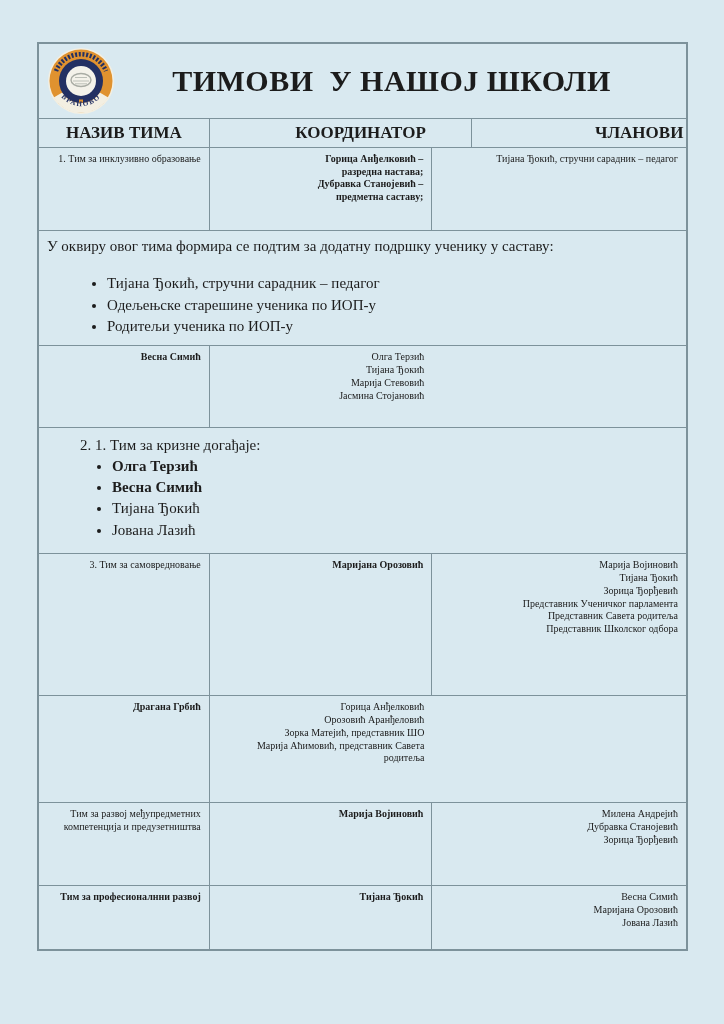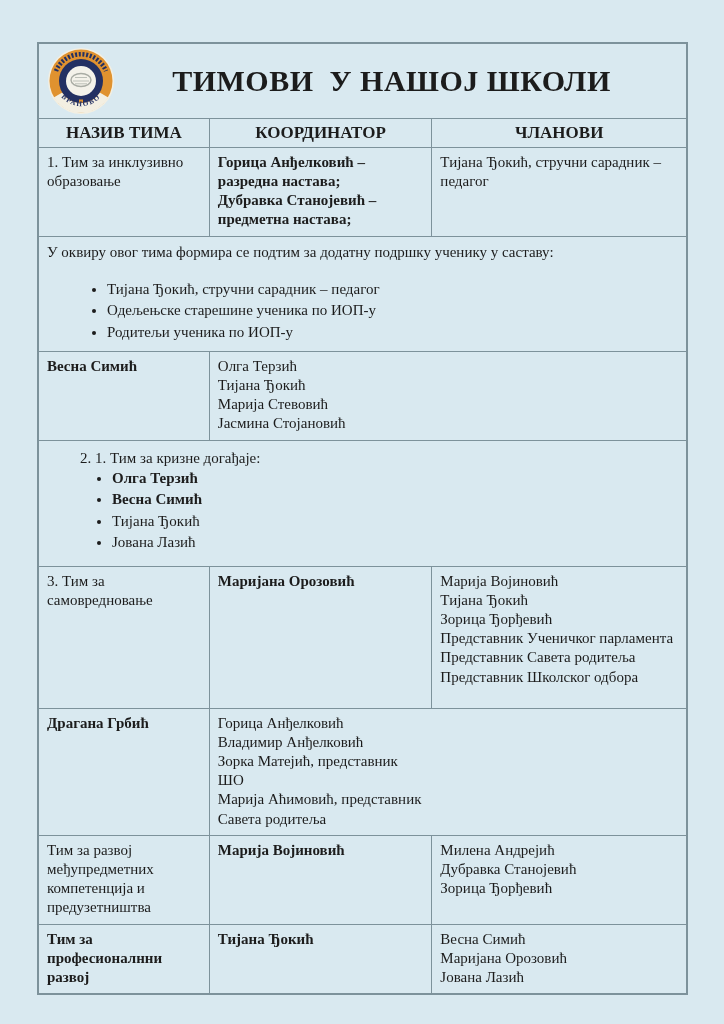--- a/index.html
+++ b/index.html
@@ -26,21 +26,21 @@
   }
   .row {
     display: grid;
     grid-template-columns: 26.4% 34.4% 39.2%;
     border-bottom: 1px solid #7d929b;
   }
   .row:last-child { border-bottom: none; }
   .row > .cell { border-right: 1px solid #7d929b; }
   .row > .cell:last-child { border-right: none; }
   .full-row { display: block; border-bottom: 1px solid #7d929b; }
-  .cell { padding: 5px 8px 6px 8px; font-size: 15px; line-height: 1.28; }
+  .cell { padding: 5px 8px 6px 8px; font-size: 10px; line-height: 1.28; text-align: right; }
   .cell.name { white-space: pre-wrap; }
   .bold { font-weight: bold; }
 
   
   .title-row {
     display: flex;
     align-items: center;
     min-height: 71px;
     border-bottom: 1px solid #7d929b;
     padding: 3px 6px;
@@ -50,21 +50,21 @@
     flex: 1;
     text-align: center;
     font-size: 30px;
     font-weight: bold;
     letter-spacing: 0.5px;
     white-space: pre-wrap;
     padding-right: 14px;
   }
 
   
-  .header-row { min-height: 28px; }
+  .header-row { min-height: 28px; gap: 40px; }
   .header-row .cell {
     font-size: 17px;
     font-weight: bold;
     text-align: center;
     padding-top: 3px;
     padding-bottom: 3px;
   }
 
   
   .r1 { min-height: 83px; }
@@ -121,21 +121,21 @@
       <div class="cell">КООРДИНАТОР</div>
       <div class="cell">ЧЛАНОВИ</div>
     </div>
 
     <div class="row r1">
       <div class="cell name">1. Тим за инклузивно образовање</div>
       <div class="cell bold">
         <span class="member-line">Горица Анђелковић –</span>
         <span class="member-line">разредна настава;</span>
         <span class="member-line">Дубравка Станојевић –</span>
-        <span class="member-line">предметна настава;</span>
+        <span class="member-line">предметна саставу;</span>
       </div>
       <div class="cell">
         <span class="member-line">Тијана Ђокић, стручни сарадник – педагог</span>
       </div>
     </div>
 
     <div class="full-row r-subteam">
       <div class="subteam-body">
         <div class="intro">У оквиру овог тима формира се подтим за додатну подршку ученику у саставу:</div>
         <ul>
@@ -178,21 +178,21 @@
         <span class="member-line">Представник Ученичког парламента</span>
         <span class="member-line">Представник Савета родитеља</span>
         <span class="member-line">Представник Школског одбора</span>
       </div>
     </div>
 
     <div class="row r4">
       <div class="cell bold">Драгана Грбић</div>
       <div class="cell">
         <span class="member-line">Горица Анђелковић</span>
-        <span class="member-line">Владимир Анђелковић</span>
+        <span class="member-line">Орозовић Аранђеловић</span>
         <span class="member-line">Зорка Матејић, представник ШО</span>
         <span class="member-line">Марија Аћимовић, представник Савета родитеља</span>
       </div>
     </div>
 
     <div class="row r5">
       <div class="cell name">Тим за развој међупредметних компетенција и предузетништва</div>
       <div class="cell bold">Марија Војиновић</div>
       <div class="cell">
         <span class="member-line">Милена Андрејић</span>

